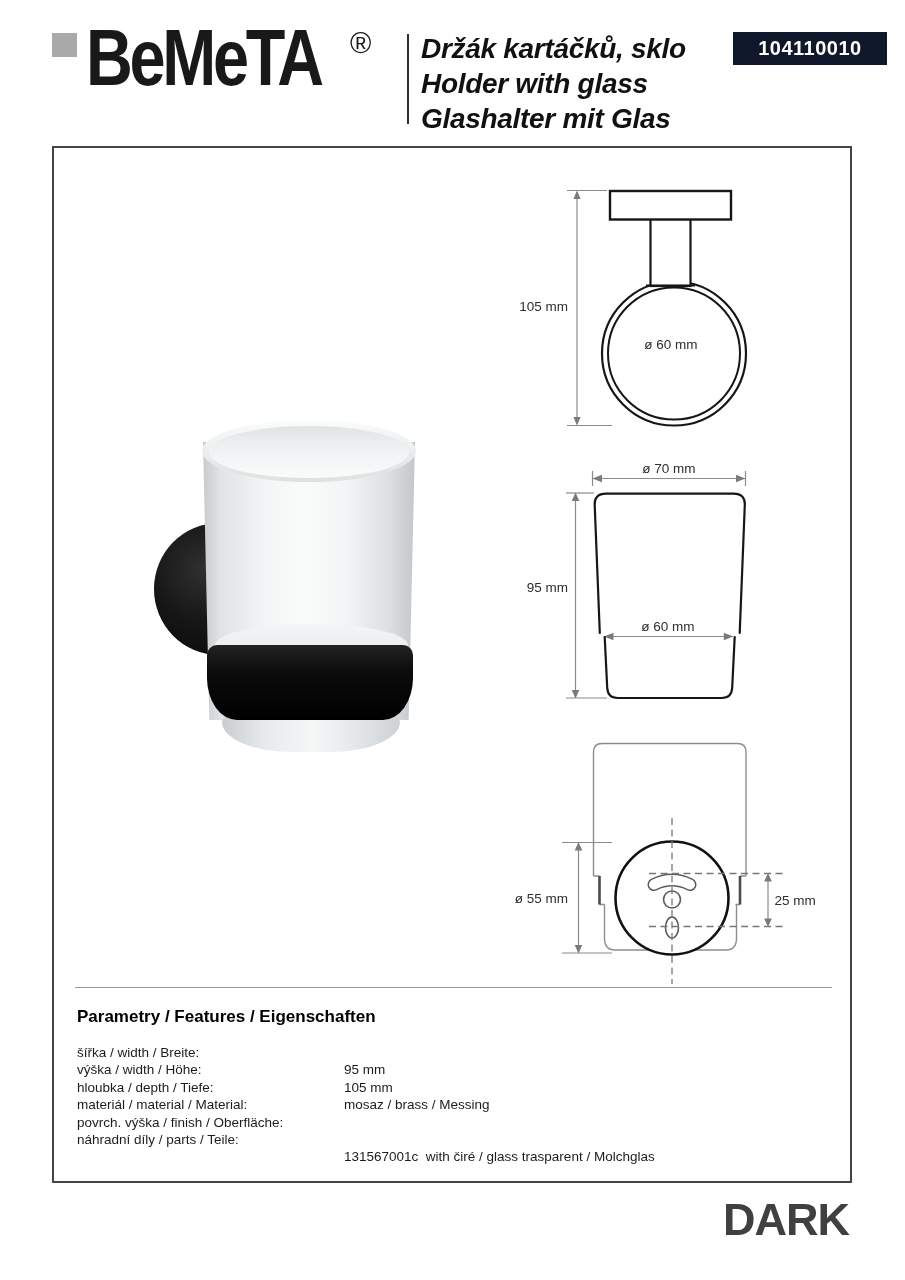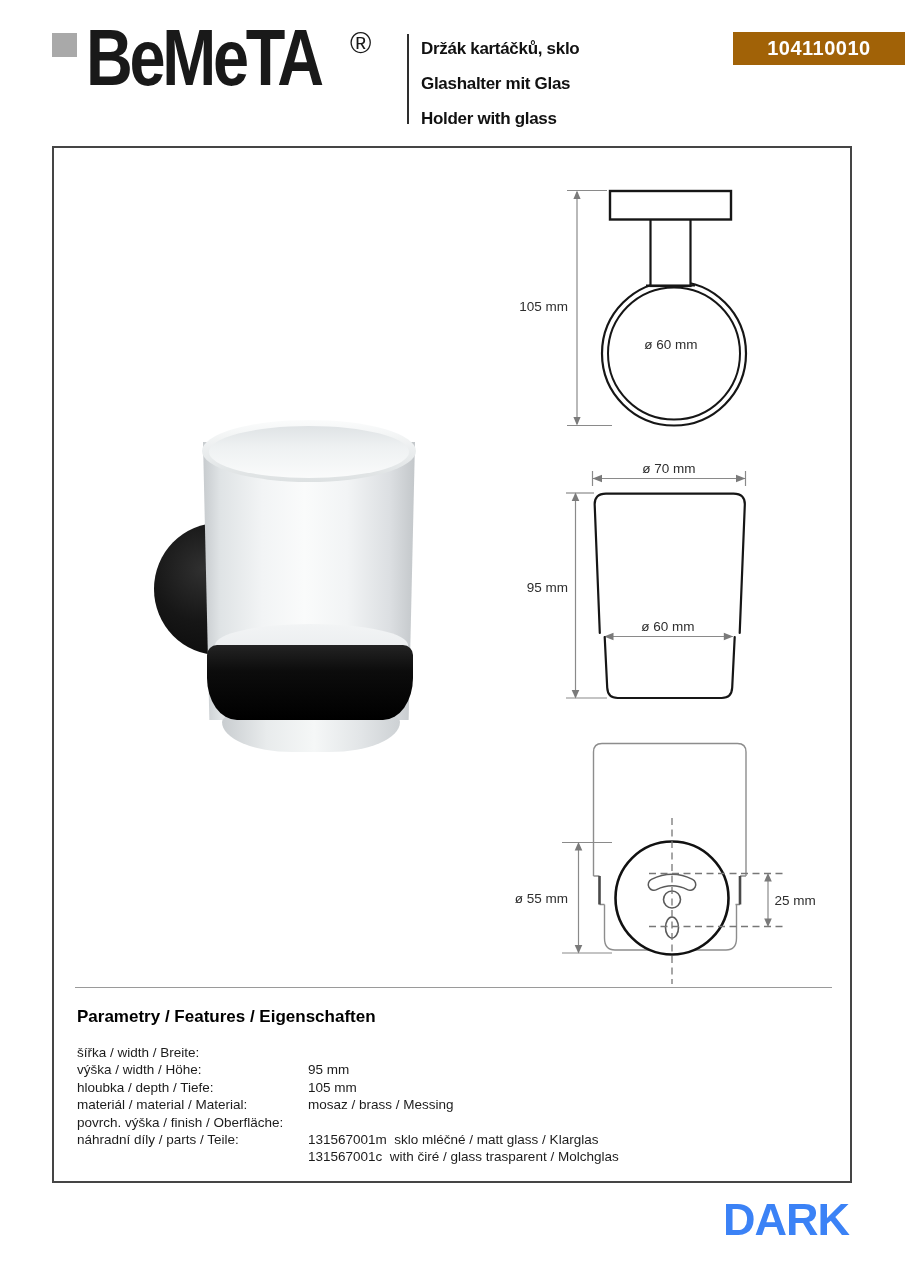--- a/index.html
+++ b/index.html
@@ -7,22 +7,22 @@
     font-family:"Liberation Sans", sans-serif; color:#161616; position:relative; }
   .abs { position:absolute; }
 
   
   .logo-square { left:52px; top:33px; width:25px; height:24px; background:#a9a9a9; }
   .logo-text { left:86px; top:18px; font-size:79px; line-height:80px; font-weight:bold;
     letter-spacing:-4px; color:#191919; transform:scaleX(0.82); transform-origin:left top; white-space:nowrap; }
   .logo-reg { left:350px; top:27px; font-size:29px; color:#191919; }
   .head-divider { left:407px; top:34px; width:2px; height:90px; background:#2e2e2e; }
   .title-block { left:421px; top:31px; }
-  .title-line { font-size:17px; font-weight:bold; line-height:35px; letter-spacing:-0.3px; color:#111; white-space:nowrap; }
-  .code-badge { left:733px; top:32px; width:172px; height:33px; background:#a16207;
+  .title-line { font-size:28px; font-weight:bold; line-height:35px; letter-spacing:-0.3px; color:#111; white-space:nowrap;font-style:italic; }
+  .code-badge { left:733px; top:32px; width:154px; height:33px; background:#0f172a;
     color:#fff; font-size:20px; font-weight:bold; letter-spacing:0.5px;
     display:flex; align-items:center; justify-content:center; }
 
   
   .main-frame { left:52px; top:146px; width:800px; height:1037px; border:2px solid #454545; background:#fff; }
   .section-divider { left:75px; top:987px; width:757px; height:0; border-top:1.5px solid #9a9a9a; }
 
   
   .photo { left:0; top:0; width:905px; height:1280px; pointer-events:none; }
   .disc { left:154px; top:523px; width:130px; height:132px; border-radius:50%;
@@ -42,38 +42,38 @@
   .ring { left:207px; top:645px; width:206px; height:75px; z-index:4;
     border-radius:10px 10px 30px 30px / 10px 10px 42px 42px;
     background:linear-gradient(180deg,#232323 0%,#0c0c0c 35%,#000 100%); }
 
   
   svg text { font-family:"Liberation Sans", sans-serif; font-size:13.5px; fill:#2e2e2e; }
 
   
   .params-title { left:77px; top:1007px; font-size:17px; font-weight:bold; color:#000000; }
   .params-table { left:77px; top:1044px; width:740px; font-size:13.5px; line-height:17.4px; color:#1c1c1c; }
-  .p-row { display:grid; grid-template-columns:231px auto; }
+  .p-row { display:grid; grid-template-columns:231px auto;gap:36px; }
   .p-value { white-space:pre-wrap; }
 
   
-  .series-name { right:56px; top:1194px; font-size:45px; font-weight:bold; letter-spacing:-1px; color:#3b82f6; }
+  .series-name { right:56px; top:1194px; font-size:45px; font-weight:bold; letter-spacing:-1px; color:#404040; }
 </style>
 </head>
 <body>
 
 <div class="abs logo-square"></div>
 <div class="abs logo-text">BeMeTA</div>
 <div class="abs logo-reg">®</div>
 <div class="abs head-divider"></div>
 
 <div class="abs title-block">
   <div class="title-line">Držák kartáčků, sklo</div>
+  <div class="title-line">Holder with glass</div>
   <div class="title-line">Glashalter mit Glas</div>
-  <div class="title-line">Holder with glass</div>
 </div>
 
 <div class="abs code-badge">104110010</div>
 
 <div class="abs main-frame"></div>
 <div class="abs section-divider"></div>
 
 <div class="abs photo">
   <div class="abs disc"></div>
   <div class="abs cup-body"></div>
@@ -188,21 +188,20 @@
   </div>
   <div class="p-row">
     <span class="p-label">materiál / material / Material:</span>
     <span class="p-value">mosaz / brass / Messing</span>
   </div>
   <div class="p-row">
     <span class="p-label">povrch. výška / finish / Oberfläche:</span>
   </div>
   <div class="p-row">
     <span class="p-label">náhradní díly / parts / Teile:</span>
-    <span class="p-value">131567001m  sklo mléčné / matt glass / Klarglas</span>
   </div>
   <div class="p-row">
     <span class="p-label"></span>
     <span class="p-value">131567001c  with čiré / glass trasparent / Molchglas</span>
   </div>
 </div>
 
 <div class="abs series-name">DARK</div>
 
 </body></html>

